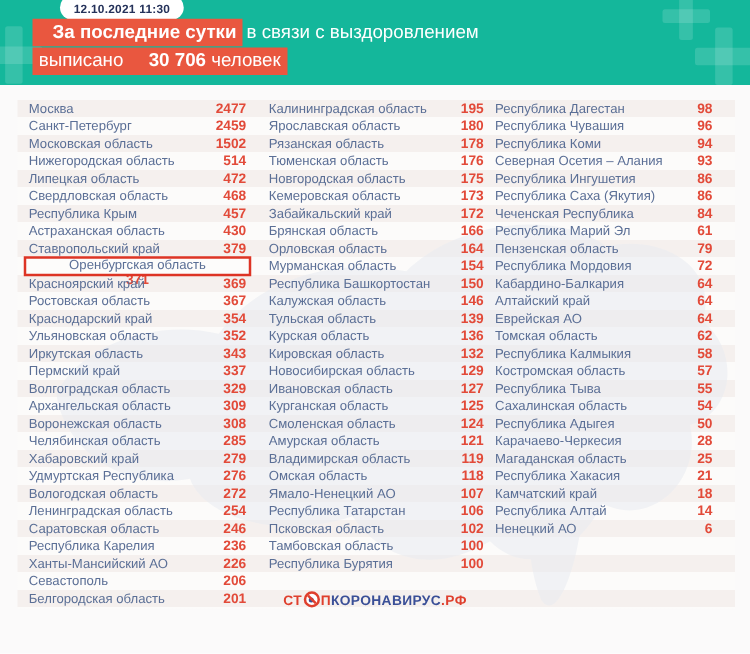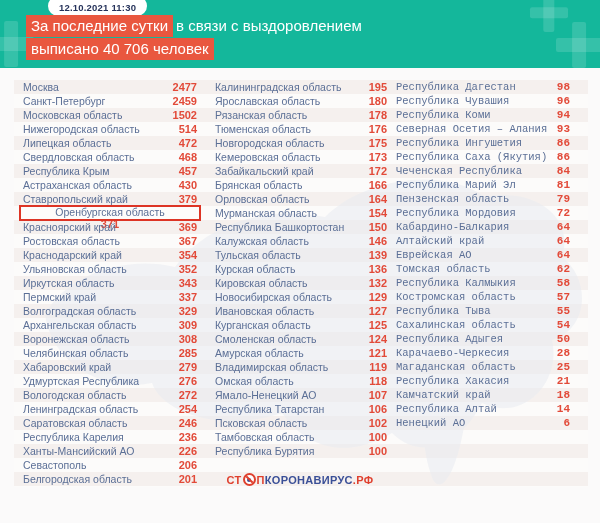--- a/index.html
+++ b/index.html
@@ -22,32 +22,32 @@
   .plus-right-big{left:556px; top:22px; width:46px; height:46px;}
   .date-pill{
     position:absolute; left:48px; top:-4px; background:#ffffff;
     border-radius:10px; padding:6px 11px 3px 11px;
     font-size:9.5px; font-weight:bold; color:#25325a; letter-spacing:.2px;
   }
   .banner-line{position:absolute; left:26px; color:#ffffff; font-size:15px; line-height:18px; white-space:nowrap;}
   .banner-line1{top:17px;}
   .banner-line2{top:40px;}
   .hl{background:#e9573f; padding:2px 5px 3px 5px;}
-  .b{font-weight:normal;}
+  .b{font-weight:bold;padding-left:16px;}
   .rest{margin-left:3px;}
   
   .stripes{
     position:absolute; top:80px; left:14px; right:12px; height:407px;
     background:repeating-linear-gradient(#f5f0ee 0 14px, #fcfbfa 14px 28px);
   }
   .map-bg{position:absolute; top:85px; left:0; opacity:.55; pointer-events:none;}
   .col{position:absolute; top:80px;}
   .col-1{left:20px; width:180px;}
   .col-2{left:212px; width:178px;}
-  .col-3{left:393px; width:180px;font-family:Liberation Mono, monospace;}
+  .col-3{left:393px; width:180px;}
   .row{
     height:14px; display:flex; justify-content:space-between; align-items:center;
     padding:0 3px; position:relative;
   }
   .rname{font-size:10.5px; color:#5b6f96; white-space:nowrap;}
   .rval{font-size:11px; font-weight:bold; color:#e24a39;}
   .row.highlighted{outline:2px solid #dd3425; outline-offset:-1px; background:#fdfcfb;flex-direction:column;}
   
   .logo{
     position:absolute; top:473px; left:0; width:600px; text-align:center;
@@ -77,21 +77,21 @@
   <div class="header">
     <div class="plus plus-left"></div>
     <div class="plus plus-right-small"></div>
     <div class="plus plus-right-big"></div>
     <div class="date-pill"><span>12.10.2021 11:30</span></div>
     <div class="banner-line banner-line1">
       <span class="hl b">За последние сутки</span><span class="rest">в связи с выздоровлением</span>
     </div>
     <div class="banner-line banner-line2">
       <span class="hl"><span>выписано</span>
-        <span class="b">40 706</span>
+        <span class="b">30 706</span>
         <span>человек</span></span>
     </div>
   </div>
 
   <div class="stripes"></div>
 
   <svg class="map-bg" width="600" height="420" viewBox="0 0 600 420">
     <path fill="#e9ecf1" d="M45,230 C65,190 125,170 175,182 C205,140 265,120 325,132 C365,92 445,82 485,112 C535,102 575,132 562,172 C592,195 588,245 552,255 C562,298 522,338 482,318 C462,358 422,378 392,348 C342,378 302,358 282,328 C222,348 162,328 152,298 C102,308 52,278 45,230 Z"></path>
     <path fill="#e9ecf1" d="M430,290 C452,268 474,292 465,335 C459,378 444,412 433,395 C421,366 420,322 430,290 Z"></path>
   </svg>
@@ -348,21 +348,21 @@
       <div class="row">
         <span class="rname">Республика Саха (Якутия)</span>
         <span class="rval">86</span>
       </div>
       <div class="row">
         <span class="rname">Чеченская Республика</span>
         <span class="rval">84</span>
       </div>
       <div class="row">
         <span class="rname">Республика Марий Эл</span>
-        <span class="rval">81</span>
+        <span class="rval">61</span>
       </div>
       <div class="row">
         <span class="rname">Пензенская область</span>
         <span class="rval">79</span>
       </div>
       <div class="row">
         <span class="rname">Республика Мордовия</span>
         <span class="rval">72</span>
       </div>
       <div class="row">

